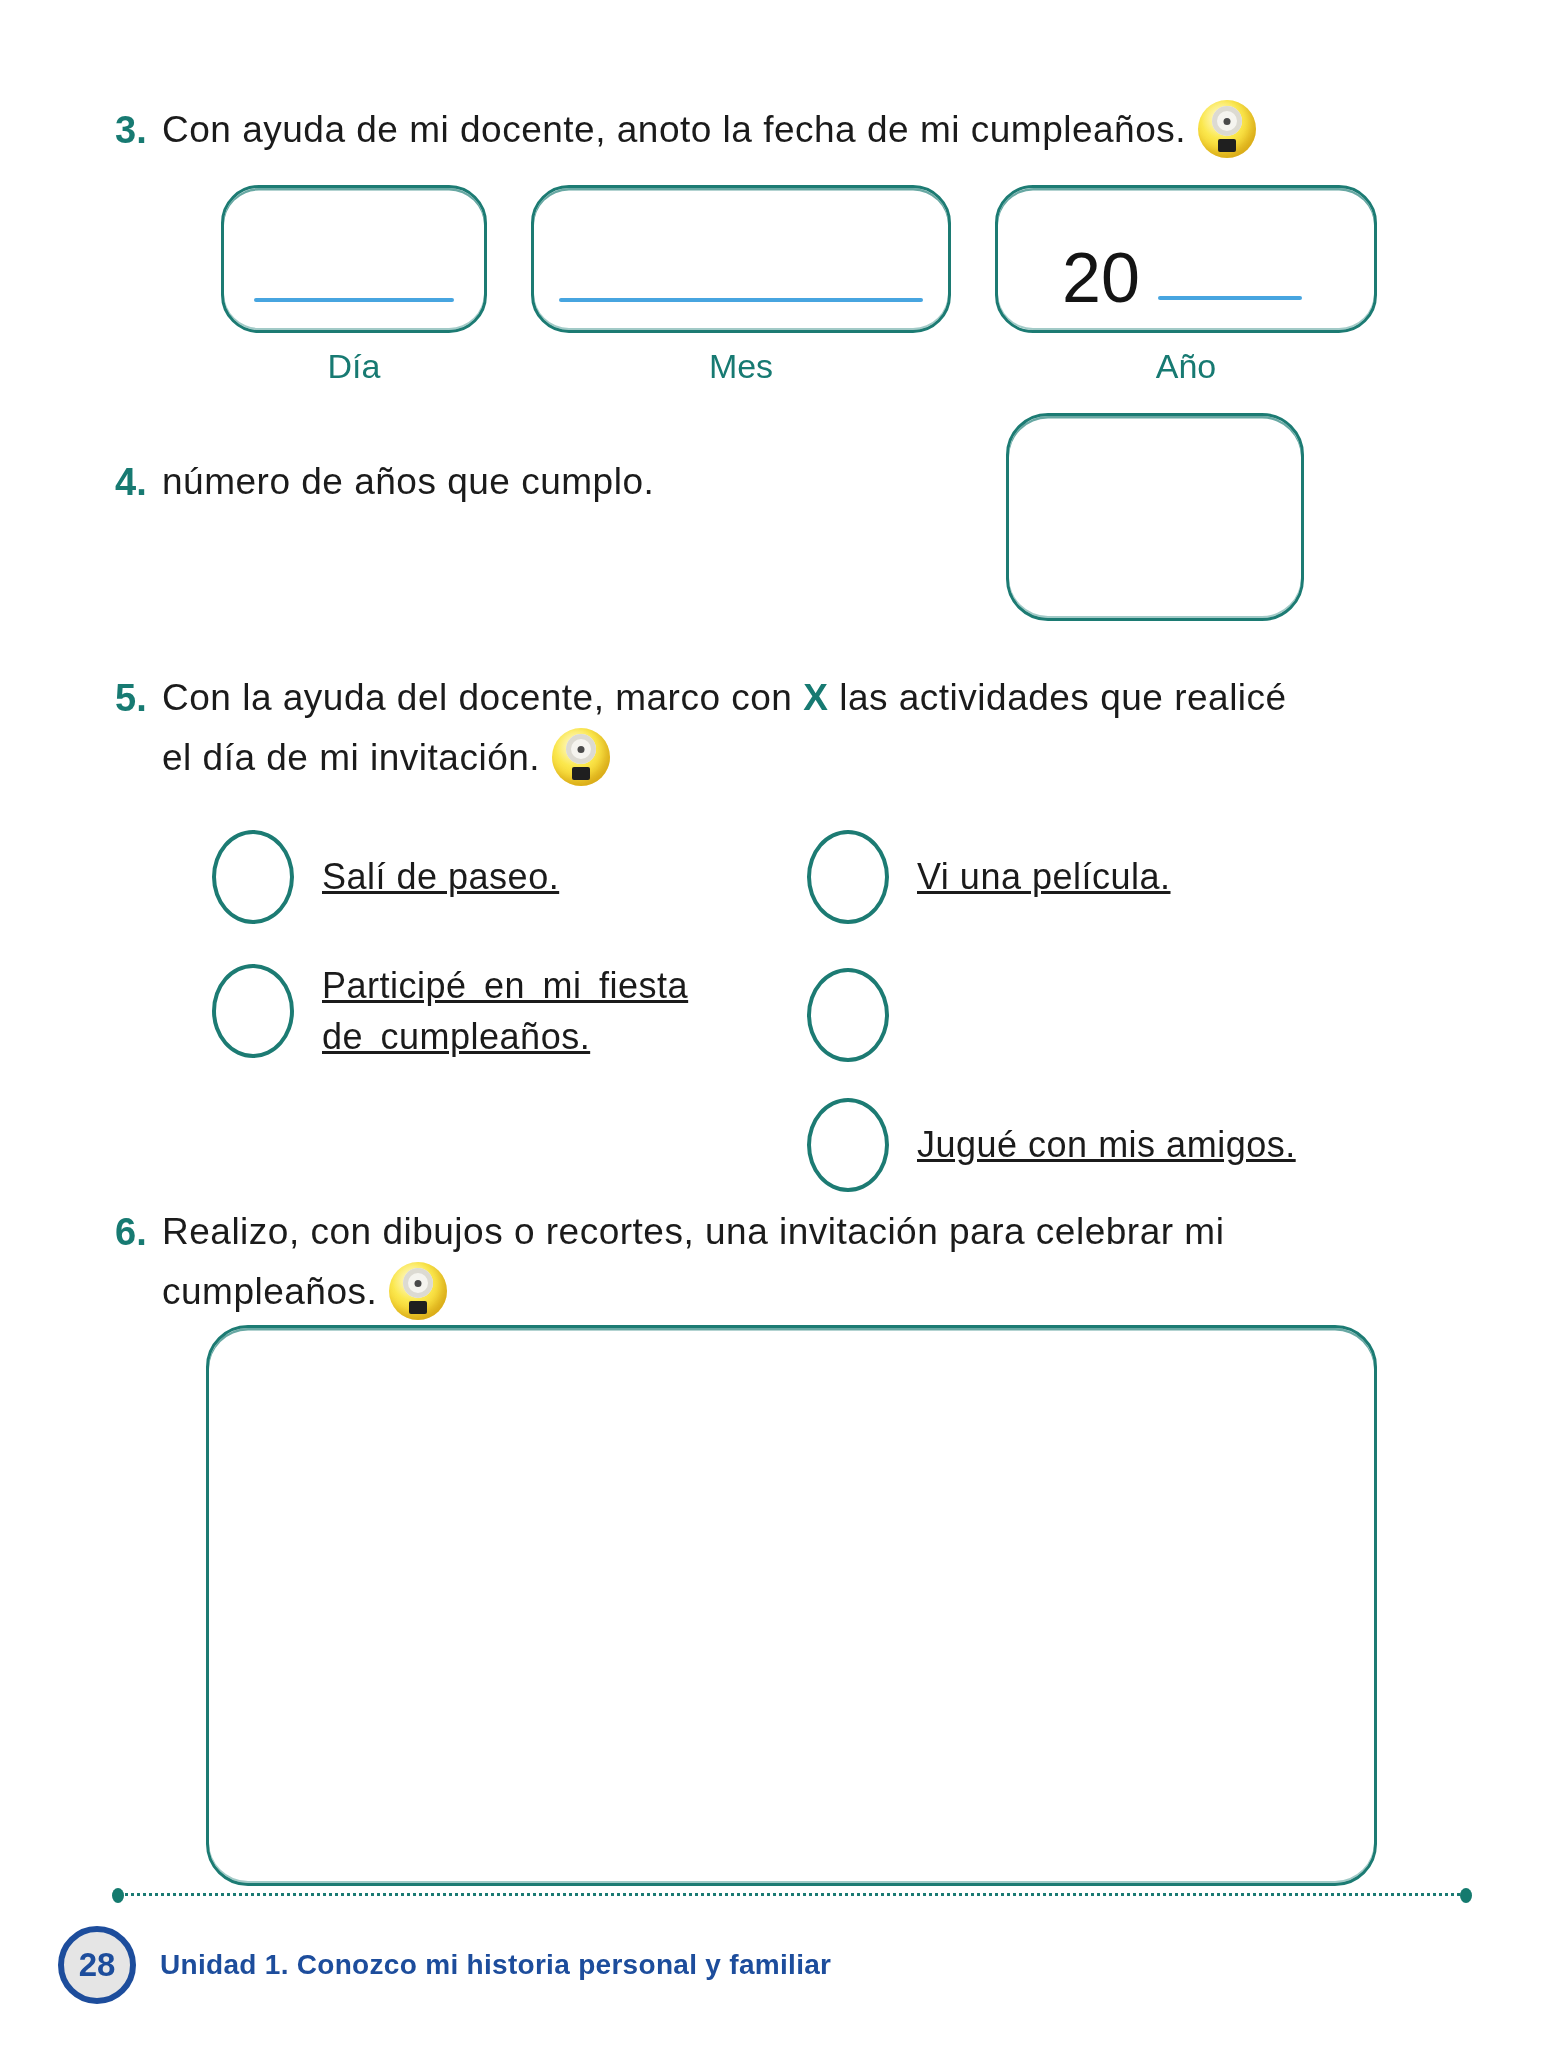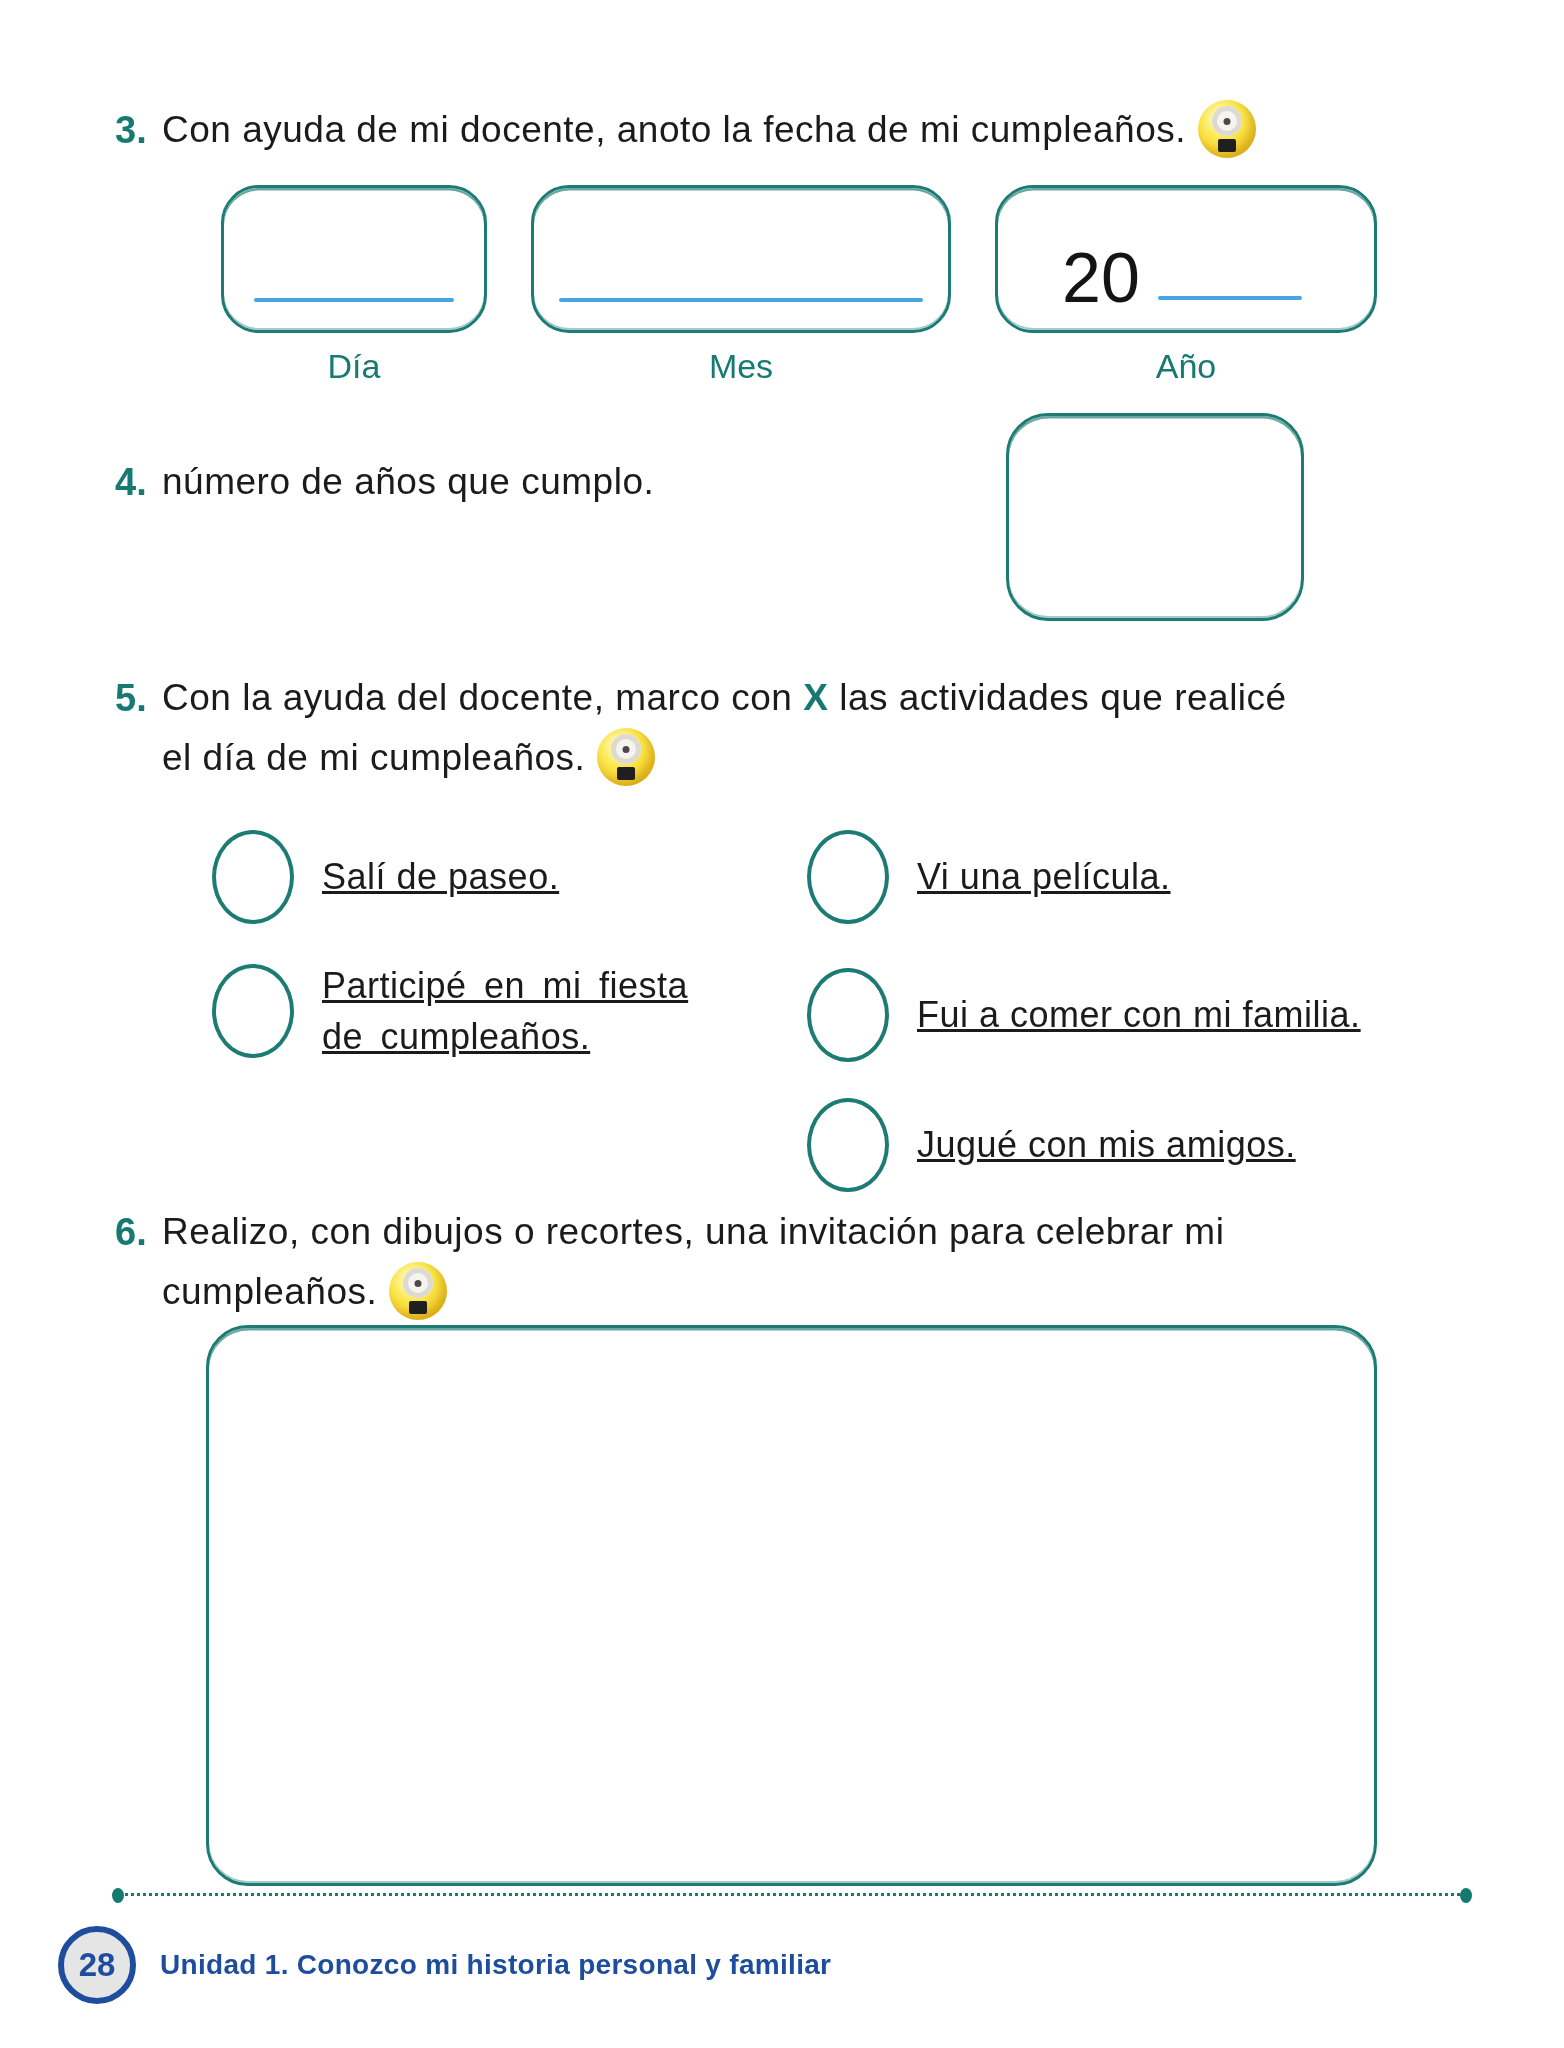--- a/index.html
+++ b/index.html
@@ -113,40 +113,39 @@
     <div class="qtext">
       <div class="qline">número de años que cumplo.</div>
     </div>
   </section>
   <div class="obox q4-box"></div>
 
   <section class="q q5">
     <span class="qnum">5.</span>
     <div class="qtext">
       <div class="qline"><span>Con la ayuda del docente, marco con </span><span class="xmark">X</span><span> las actividades que realicé</span></div>
-      <div class="qline"><span>el día de mi cumpleaños.</span><span class="bulb"><span class="bulb-glass"></span><span class="bulb-filament"></span><span class="bulb-base"></span></span></div>
+      <div class="qline"><span>el día de mi invitación.</span><span class="bulb"><span class="bulb-glass"></span><span class="bulb-filament"></span><span class="bulb-base"></span></span></div>
     </div>
   </section>
 
   <div class="activity a1">
     <span class="choice-circle"></span>
     <span class="activity-label">Salí de paseo.</span>
   </div>
   <div class="activity a2">
     <span class="choice-circle"></span>
     <span class="activity-label">Vi una película.</span>
   </div>
   <div class="activity a3">
     <span class="choice-circle"></span>
     <span class="activity-label two-line">Participé en mi fiesta
 de cumpleaños.</span>
   </div>
   <div class="activity a4">
     <span class="choice-circle"></span>
-    <span class="activity-label">Fui a comer con mi familia.</span>
   </div>
   <div class="activity a6">
     <span class="choice-circle"></span>
     <span class="activity-label">Jugué con mis amigos.</span>
   </div>
 
   <section class="q q6">
     <span class="qnum">6.</span>
     <div class="qtext">
       <div class="qline">Realizo, con dibujos o recortes, una invitación para celebrar mi</div>

